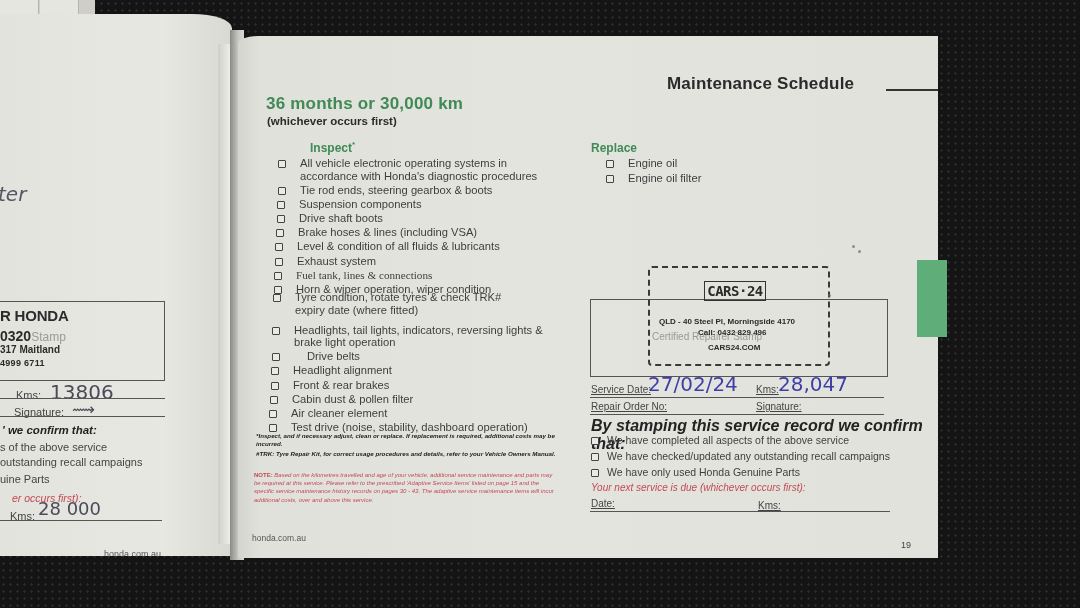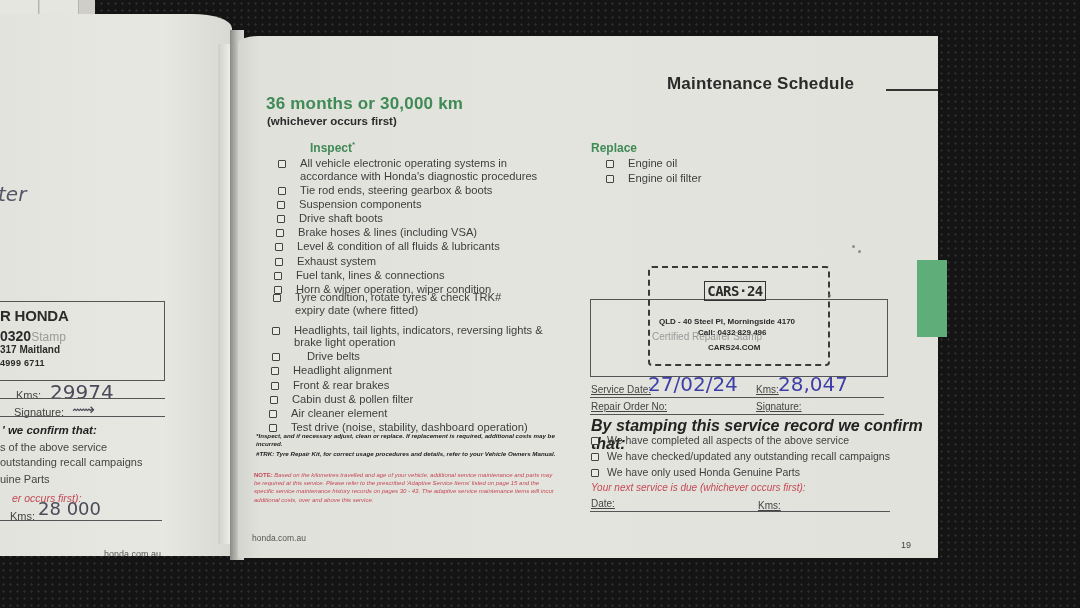--- a/index.html
+++ b/index.html
@@ -91,21 +91,21 @@
 
   <div class="lp-stamp-box"></div>
   <div class="lp-stamp-1">R HONDA</div>
   <div class="lp-stamp-2">
     <span>0320</span><span class="faint">Stamp</span>
   </div>
   <div class="lp-stamp-3">317 Maitland</div>
   <div class="lp-stamp-4">4999 6711</div>
 
   <div class="lp-label" style="left:16px; top:375px;">Kms:</div>
-  <div class="lp-hand-kms hand">29974</div>
+  <div class="lp-hand-kms hand">13806</div>
   <div class="lp-line" style="left:0; top:384px; width:165px;"></div>
   <div class="lp-label" style="left:14px; top:392px;">Signature:</div>
   <div class="lp-hand-sig hand">⟿</div>
   <div class="lp-line" style="left:0; top:402px; width:165px;"></div>
 
   <div class="lp-confirm">' we confirm that:</div>
   <div class="lp-item" style="top:427px">s of the above service</div>
   <div class="lp-item" style="top:442px"> outstanding recall campaigns</div>
   <div class="lp-item" style="top:459px">uine Parts</div>
   <div class="lp-next">er occurs first):</div>
@@ -166,21 +166,21 @@
       </div>
       <div class="check-row" style="left: 37px; top: 218.5px;">
         <span class="cb"></span>
         <span>
           <span style="display: block;">Exhaust system</span>
         </span>
       </div>
       <div class="check-row" style="left: 36px; top: 232.7px;">
         <span class="cb"></span>
         <span>
-          <span style="display: block;">Fuel tank, lines &amp; connections</span>
+          <span style="display: block; font-family: Liberation Serif, serif;">Fuel tank, lines &amp; connections</span>
         </span>
       </div>
       <div class="check-row" style="left: 36px; top: 246.9px;">
         <span class="cb"></span>
         <span>
           <span style="display: block;">Horn &amp; wiper operation, wiper condition</span>
         </span>
       </div>
       <div class="check-row" style="left: 35px; top: 255px;">
         <span class="cb"></span>

